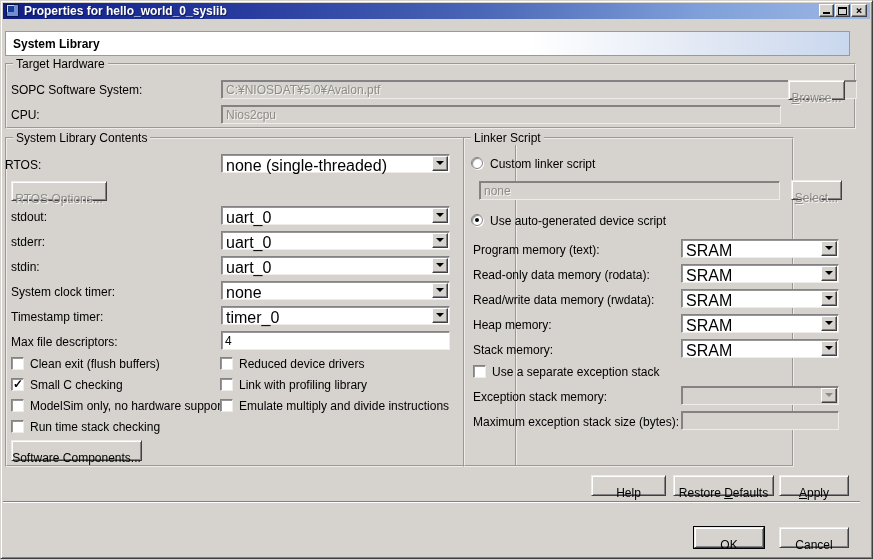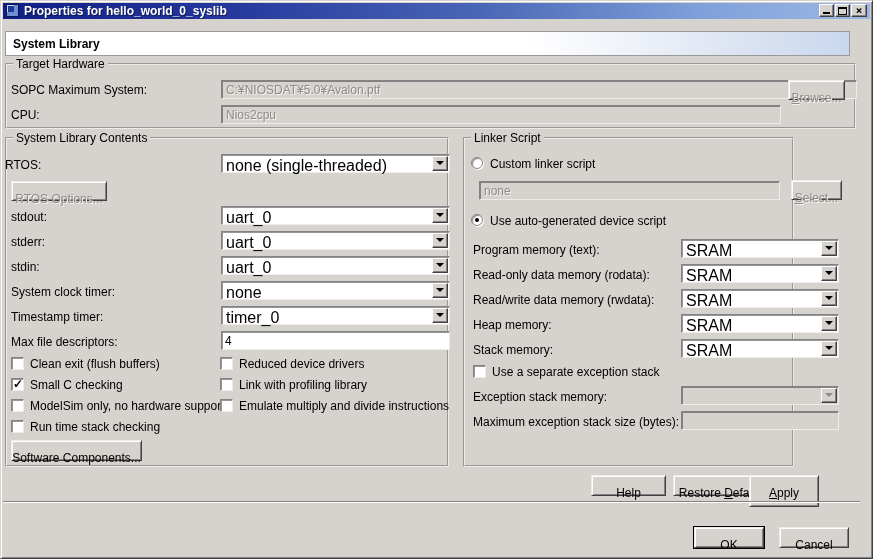--- a/index.html
+++ b/index.html
@@ -125,31 +125,31 @@
       </span>
   </div>
 
   <div class="header-bar">
     <span class="t">System Library</span>
   </div>
 
   <div class="group" style="left:4px;top:62px;width:851px;height:66px;">
     <span class="legend">Target Hardware</span>
   </div>
-  <span class="lbl" style="left:10px;top:82px;">SOPC Maximum System:</span>
+  <span class="lbl" style="left:10px;top:82px;">SOPC Software System:</span>
   <div class="field sunken disabled" style="left:220px;top:79px;width:636px;height:19px;">
     <span class="val">C:¥NIOSDAT¥5.0¥Avalon.ptf</span>
   </div>
   <div class="btn disabled" style="left:787px;top:79px;width:57px;height:20px;"><span class="mn">B</span><span>rowse...</span></div>
   <span class="lbl" style="left:10px;top:107px;">CPU:</span>
   <div class="field sunken disabled" style="left:220px;top:104px;width:560px;height:19px;">
     <span class="val">Nios2cpu</span>
   </div>
 
-  <div class="group" style="left:4px;top:136px;width:444px;height:330px;">
+  <div class="group" style="left:4px;top:136px;width:512px;height:330px;">
     <span class="legend">System Library Contents</span>
   </div>
 
   <span class="lbl" style="left:4px;top:157px;">RTOS:</span>
   <div class="combo sunken" style="left:220px;top:153px;width:229px;height:19px;">
     <span class="val">none (single-threaded)</span>
     <span class="dd">
         <span class="ar"></span>
       </span>
   </div>
@@ -280,20 +280,20 @@
     <span class="dd">
         <span class="ar"></span>
       </span>
   </div>
 
   <span class="lbl" style="left:472px;top:414px;">Maximum exception stack size (bytes):</span>
   <input class="txt" style="left: 680px; top: 410px; width: 158px; height: 19px;" disabled="" value="">
 
   <div class="btn" style="left:590px;top:474px;width:75px;height:21px;">Help</div>
   <div class="btn" style="left:672px;top:474px;width:101px;height:21px;"><span>Restore </span><span class="mn">D</span><span>efaults</span></div>
-  <div class="btn" style="left:748px;top:474px;width:70px;height:32px;"><span class="mn">A</span><span>pply</span></div>
+  <div class="btn" style="left:778px;top:474px;width:70px;height:21px;"><span class="mn">A</span><span>pply</span></div>
 
   <div class="sep"></div>
 
   <div class="btn default" style="left:693px;top:526px;width:70px;height:21px;">OK</div>
   <div class="btn" style="left:778px;top:526px;width:70px;height:21px;">Cancel</div>
 
 </div>
 
 </body></html>

